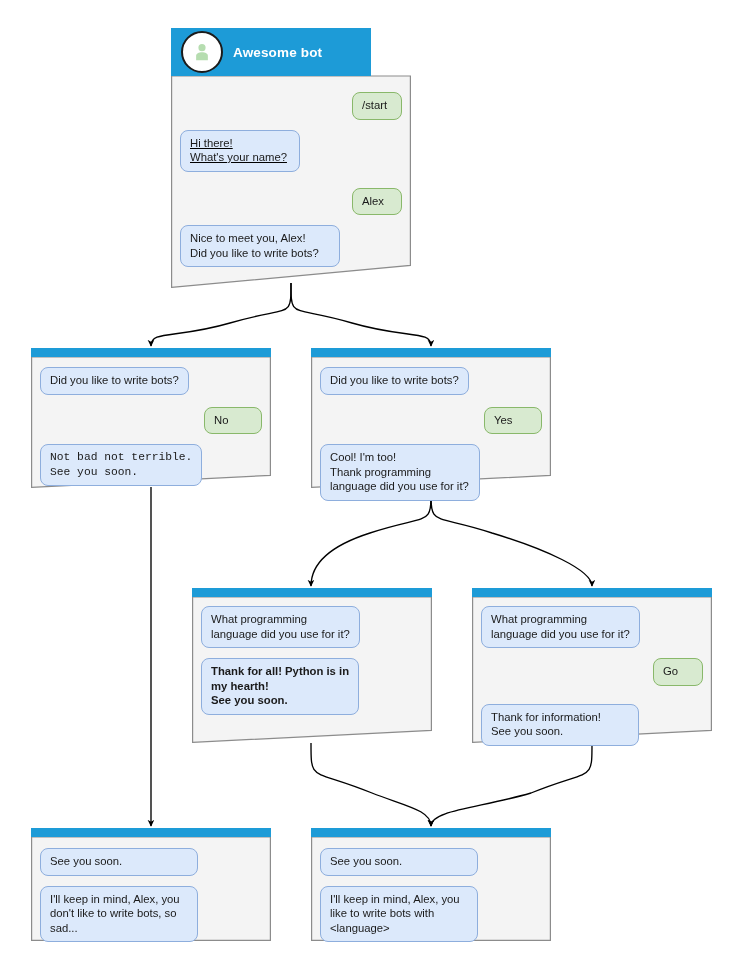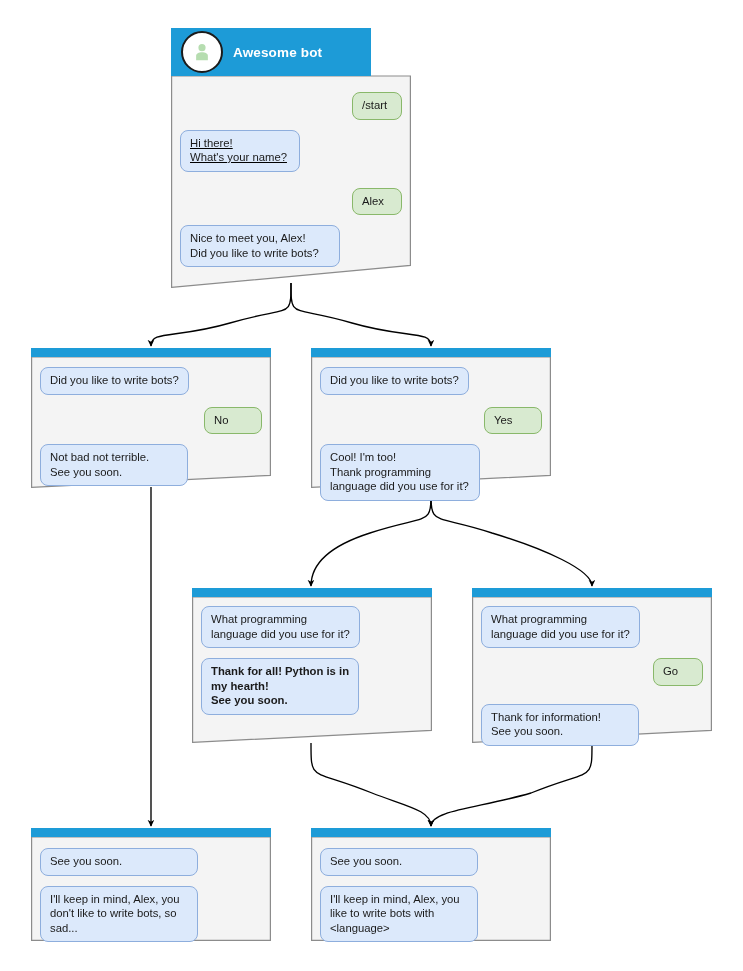--- a/index.html
+++ b/index.html
@@ -153,21 +153,21 @@
         </svg>
         <div class="node-header" style="height: 9px; width: 240px; background: rgb(29, 155, 215);"></div>
         <div class="bubbles" style="top: 15px; padding: 0px 9px;">
           <div class="row left" style="margin-top: 4px;">
             <div class="bubble bot" style="min-width: 145px;">Did you like to write bots?</div>
           </div>
           <div class="row right" style="margin-top: 12px;">
             <div class="bubble user" style="min-width: 58px;">No</div>
           </div>
           <div class="row left" style="margin-top: 10px;">
-            <div class="bubble bot" style="min-width: 148px;">Not bad not terrible.
+            <div class="bubble bot" style="min-width: 148px; font-family: Liberation Mono, monospace;">Not bad not terrible.
 See you soon.</div>
           </div>
         </div>
       </div>
       <div class="node" style="left: 311px; top: 348px; width: 240px; height: 140px;">
         <svg class="node-shape" viewBox="0 0 240 140">
           <path d="M 0.6 9 L 239.4 9 L 239.4 127.4 L 0.6 139.4 Z" fill="#f4f4f4" stroke="#8c8c8c" stroke-width="1.2"></path>
         </svg>
         <div class="node-header" style="height: 9px; width: 240px; background: rgb(29, 155, 215);"></div>
         <div class="bubbles" style="top: 15px; padding: 0px 9px;">

